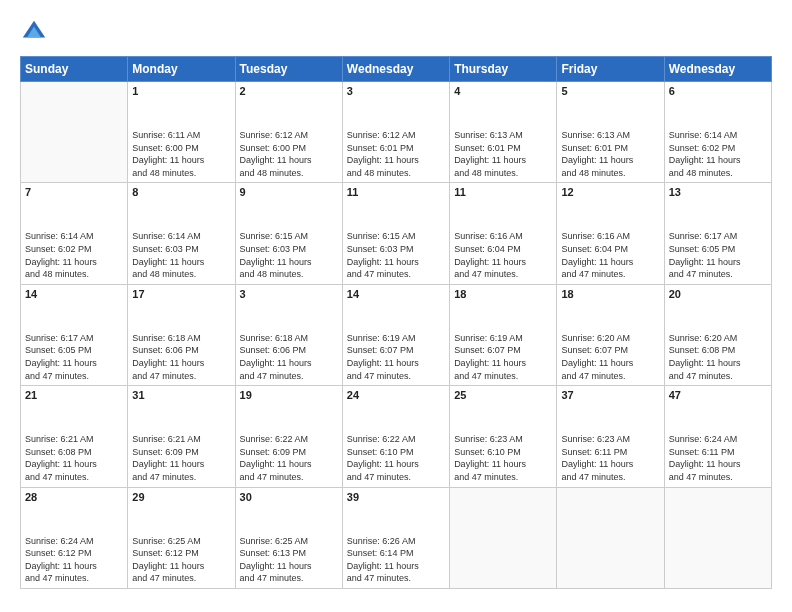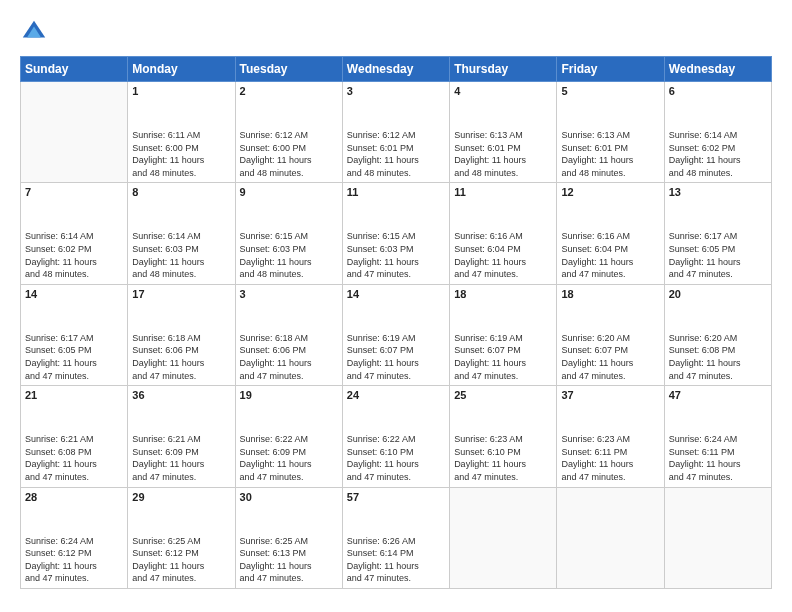--- a/index.html
+++ b/index.html
@@ -209,21 +209,21 @@
             <span class="day-num">20</span>
             <div class="day-info">Sunrise: 6:20 AM<br>Sunset: 6:08 PM<br>Daylight: 11 hours<br>and 47 minutes.</div>
           </td>
         </tr>
         <tr class="week-row">
           <td>
             <span class="day-num">21</span>
             <div class="day-info">Sunrise: 6:21 AM<br>Sunset: 6:08 PM<br>Daylight: 11 hours<br>and 47 minutes.</div>
           </td>
           <td>
-            <span class="day-num">36</span>
+            <span class="day-num">31</span>
             <div class="day-info">Sunrise: 6:21 AM<br>Sunset: 6:09 PM<br>Daylight: 11 hours<br>and 47 minutes.</div>
           </td>
           <td>
             <span class="day-num">19</span>
             <div class="day-info">Sunrise: 6:22 AM<br>Sunset: 6:09 PM<br>Daylight: 11 hours<br>and 47 minutes.</div>
           </td>
           <td>
             <span class="day-num">24</span>
             <div class="day-info">Sunrise: 6:22 AM<br>Sunset: 6:10 PM<br>Daylight: 11 hours<br>and 47 minutes.</div>
           </td>
@@ -247,21 +247,21 @@
           </td>
           <td>
             <span class="day-num">29</span>
             <div class="day-info">Sunrise: 6:25 AM<br>Sunset: 6:12 PM<br>Daylight: 11 hours<br>and 47 minutes.</div>
           </td>
           <td>
             <span class="day-num">30</span>
             <div class="day-info">Sunrise: 6:25 AM<br>Sunset: 6:13 PM<br>Daylight: 11 hours<br>and 47 minutes.</div>
           </td>
           <td>
-            <span class="day-num">57</span>
+            <span class="day-num">39</span>
             <div class="day-info">Sunrise: 6:26 AM<br>Sunset: 6:14 PM<br>Daylight: 11 hours<br>and 47 minutes.</div>
           </td>
           <td class="empty-cell"></td>
           <td class="empty-cell"></td>
           <td class="empty-cell"></td>
         </tr>
       </tbody>
   </table>
 </div>
 

